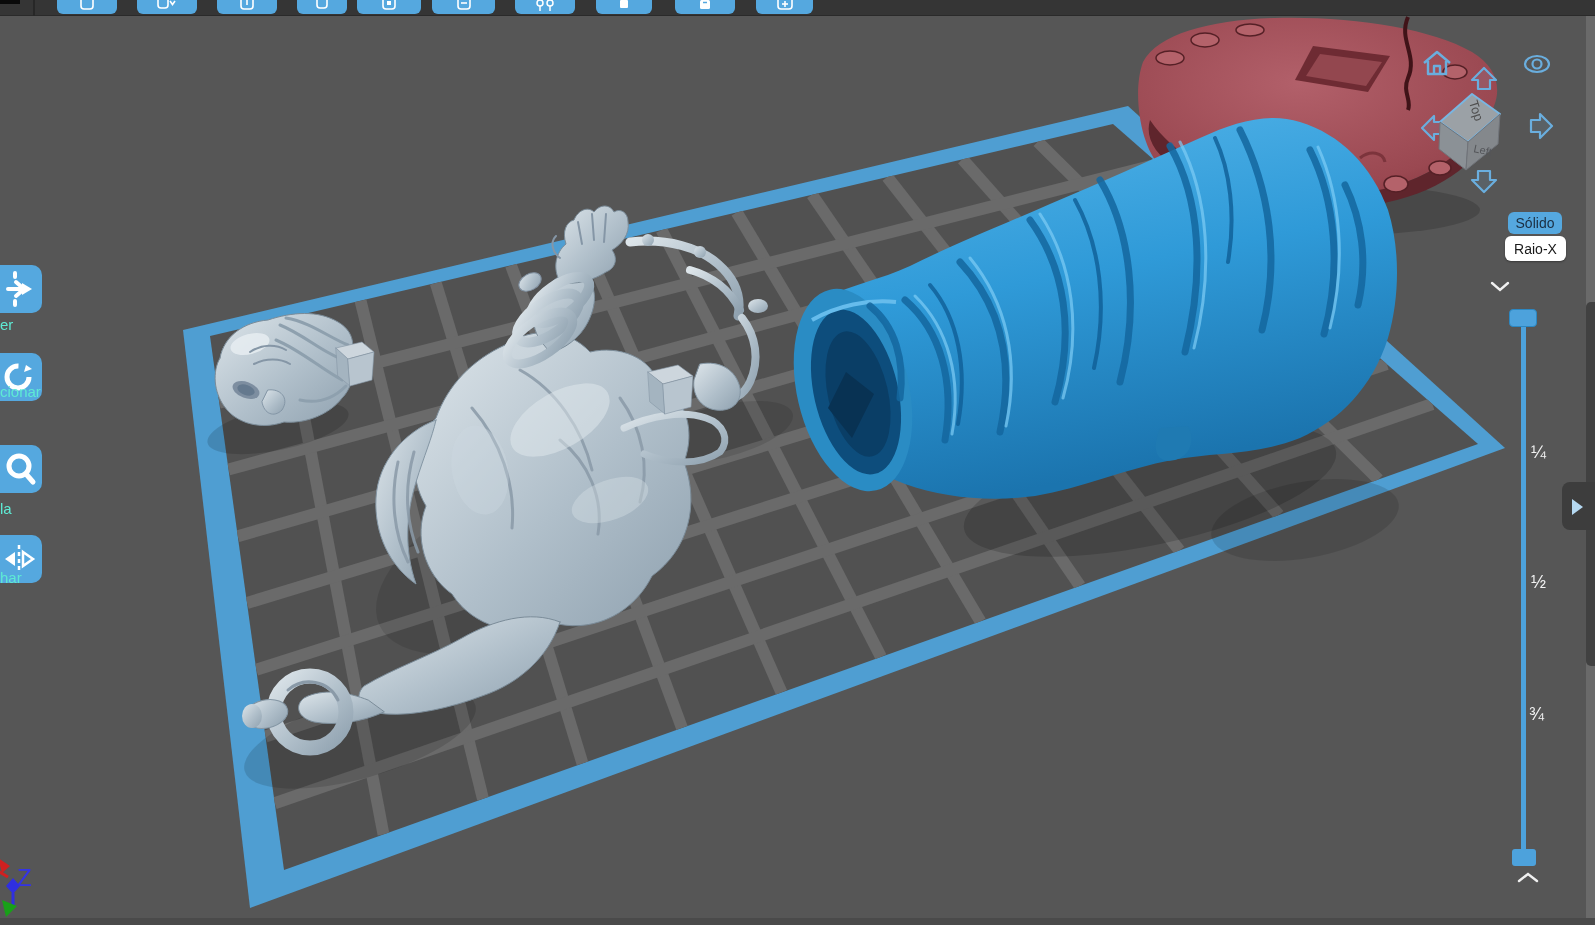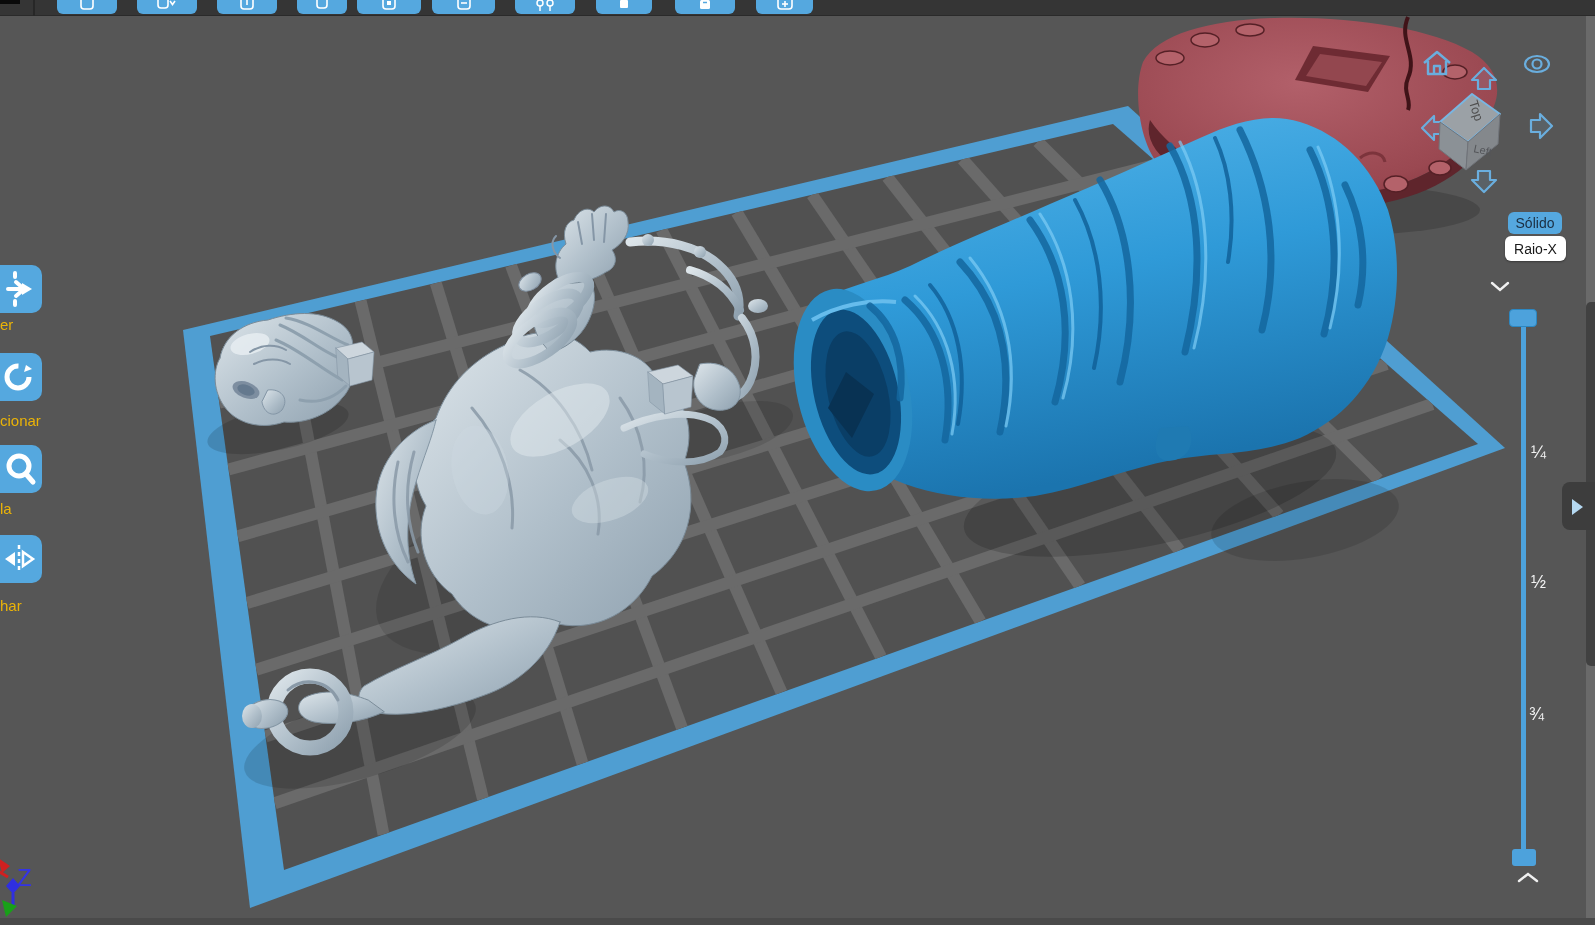--- a/index.html
+++ b/index.html
@@ -9,21 +9,21 @@
   .toolbar{position:absolute;left:0;top:0;width:1595px;height:16px;background:var(--toolbar-bg,#353535);border-bottom:1px solid #2a2a2a;z-index:40;}
   .tb-dash{position:absolute;left:0;top:0;width:20px;height:4px;background:#0a0a0a;}
   .tb-sep{position:absolute;left:33px;top:0;width:2px;height:16px;background:#272727;}
   .tb-btn{position:absolute;top:-12px;height:26px;border:none;border-radius:6px;background:var(--accent-blue,#55a8df);padding:0;cursor:pointer;}
   .tb-btn svg{position:absolute;left:50%;bottom:2px;transform:translateX(-50%);}
   
   .scene{position:absolute;left:0;top:0;z-index:1;}
   
   .side-btn{position:absolute;left:-14px;width:56px;height:48px;border:none;border-radius:10px;background:var(--accent-blue,#55a8df);z-index:30;cursor:pointer;padding:0;}
   .side-btn svg{position:absolute;right:4px;top:4px;}
-  .side-label{position:absolute;left:0;z-index:30;color:#eab308;font-size:15px;}
+  .side-label{position:absolute;left:0;z-index:30;color:#5eead4;font-size:15px;}
   
   .toggle{position:absolute;z-index:30;border:none;border-radius:6px;font-size:14px;cursor:pointer;text-align:center;padding:0;}
   .toggle.solid{left:1508px;top:212px;width:54px;height:22px;background:var(--accent-blue,#55a8df);color:var(--solid-text,#1b2f42);}
   .toggle.xray{left:1505px;top:236px;width:61px;height:25px;background:var(--xray-bg,#fff);color:var(--xray-text,#1a1a1a);box-shadow:0 1px 2px rgba(0,0,0,.35);}
   .chev{position:absolute;z-index:30;background:none;border:none;padding:0;cursor:pointer;}
   .slider-track{position:absolute;left:1521px;top:318px;width:5px;height:540px;background:var(--slider-blue,#4da2dc);z-index:29;}
   .slider-handle-top{position:absolute;left:1509px;top:309px;width:28px;height:18px;border-radius:4px;background:var(--slider-blue,#4da2dc);border:1px solid #2b87c2;z-index:30;cursor:grab;}
   .slider-handle-bottom{position:absolute;left:1512px;top:849px;width:24px;height:17px;border-radius:3px;background:var(--slider-blue,#4da2dc);z-index:30;cursor:grab;}
   .slider-mark{position:absolute;z-index:30;color:#f2f2f2;font-size:18px;}
   .right-strip{position:absolute;left:1586px;top:16px;width:9px;height:902px;background:var(--right-strip,#6a6a6a);z-index:25;}
@@ -334,38 +334,38 @@
       </svg>
   </button>
   <div class="side-label" style="top:316px">er</div>
 
   <button class="side-btn" style="top:353px">
     <svg width="36" height="40">
         <circle cx="16" cy="20" r="11" fill="none" stroke="#fff" stroke-width="5" stroke-dasharray="52 17"></circle>
         <path d="M24,8 L30,12 L22,15 Z" fill="#fff"></path>
       </svg>
   </button>
-  <div class="side-label" style="top:412px">cionar</div>
+  <div class="side-label" style="top:383px">cionar</div>
 
   <button class="side-btn" style="top:445px">
     <svg width="36" height="40">
         <circle cx="17" cy="17" r="10" fill="none" stroke="#fff" stroke-width="5"></circle>
         <line x1="24" y1="25" x2="31" y2="33" stroke="#fff" stroke-width="5" stroke-linecap="round"></line>
       </svg>
   </button>
   <div class="side-label" style="top:500px">la</div>
 
   <button class="side-btn" style="top:535px">
     <svg width="36" height="40">
         <line x1="17" y1="6" x2="17" y2="34" stroke="#fff" stroke-width="2.5" stroke-dasharray="4 3"></line>
         <path d="M13,13 L3,20 L13,27 Z" fill="#fff"></path>
         <path d="M21,13 L31,20 L21,27 Z" fill="none" stroke="#fff" stroke-width="2.5"></path>
       </svg>
   </button>
-  <div class="side-label" style="top:597px">har</div>
+  <div class="side-label" style="top:569px">har</div>
 
   <button class="nav-widget" style="left:1420px;top:48px">
     <svg width="34" height="30">
         <path d="M4,15 L17,4 L30,15 M8,13 V26 H26 V13 M14,26 V18 H20 V26" fill="none" stroke="var(--nav-icon-blue,#6aaede)" stroke-width="2.4" stroke-linejoin="round"></path>
       </svg>
   </button>
   <button class="nav-widget" style="left:1522px;top:52px">
     <svg width="30" height="24">
         <ellipse cx="15" cy="12" rx="12" ry="8" fill="none" stroke="var(--nav-icon-blue,#6aaede)" stroke-width="2.2"></ellipse>
         <circle cx="15" cy="12" r="4.5" fill="none" stroke="var(--nav-icon-blue,#6aaede)" stroke-width="2.2"></circle>

